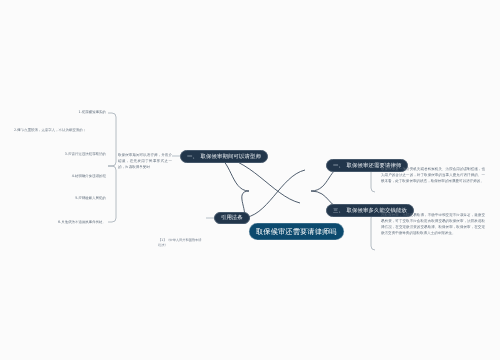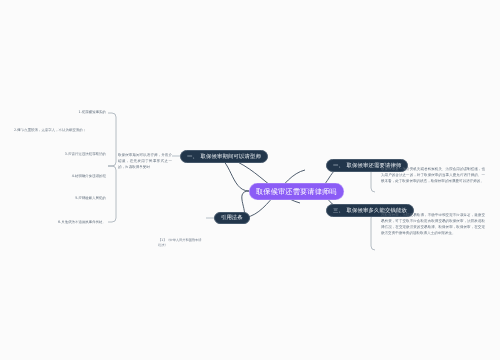--- a/index.html
+++ b/index.html
@@ -36,28 +36,29 @@
     position: absolute;
     box-sizing: border-box;
     display: flex;
     align-items: center;
     justify-content: center;
     white-space: nowrap;
     line-height: 1;
   }
 
   .node-root {
-    background: #8b5cf6;
+    background: #0c4a6e;
     color: #ffffff;
     border-radius: 11px;
     font-size: 7.2px;
     letter-spacing: 0.15px;
     padding: 0 7px;
     height: 17px;
     box-shadow: 0 0 0 0.6px rgba(255,255,255,0.35) inset;
+    margin-top: 40px;
   }
 
   .node-branch {
     background: #22364b;
     color: #eef2f6;
     border-radius: 9px;
     font-size: 5.4px;
     letter-spacing: 0.1px;
     padding: 0 6px;
     height: 13px;

